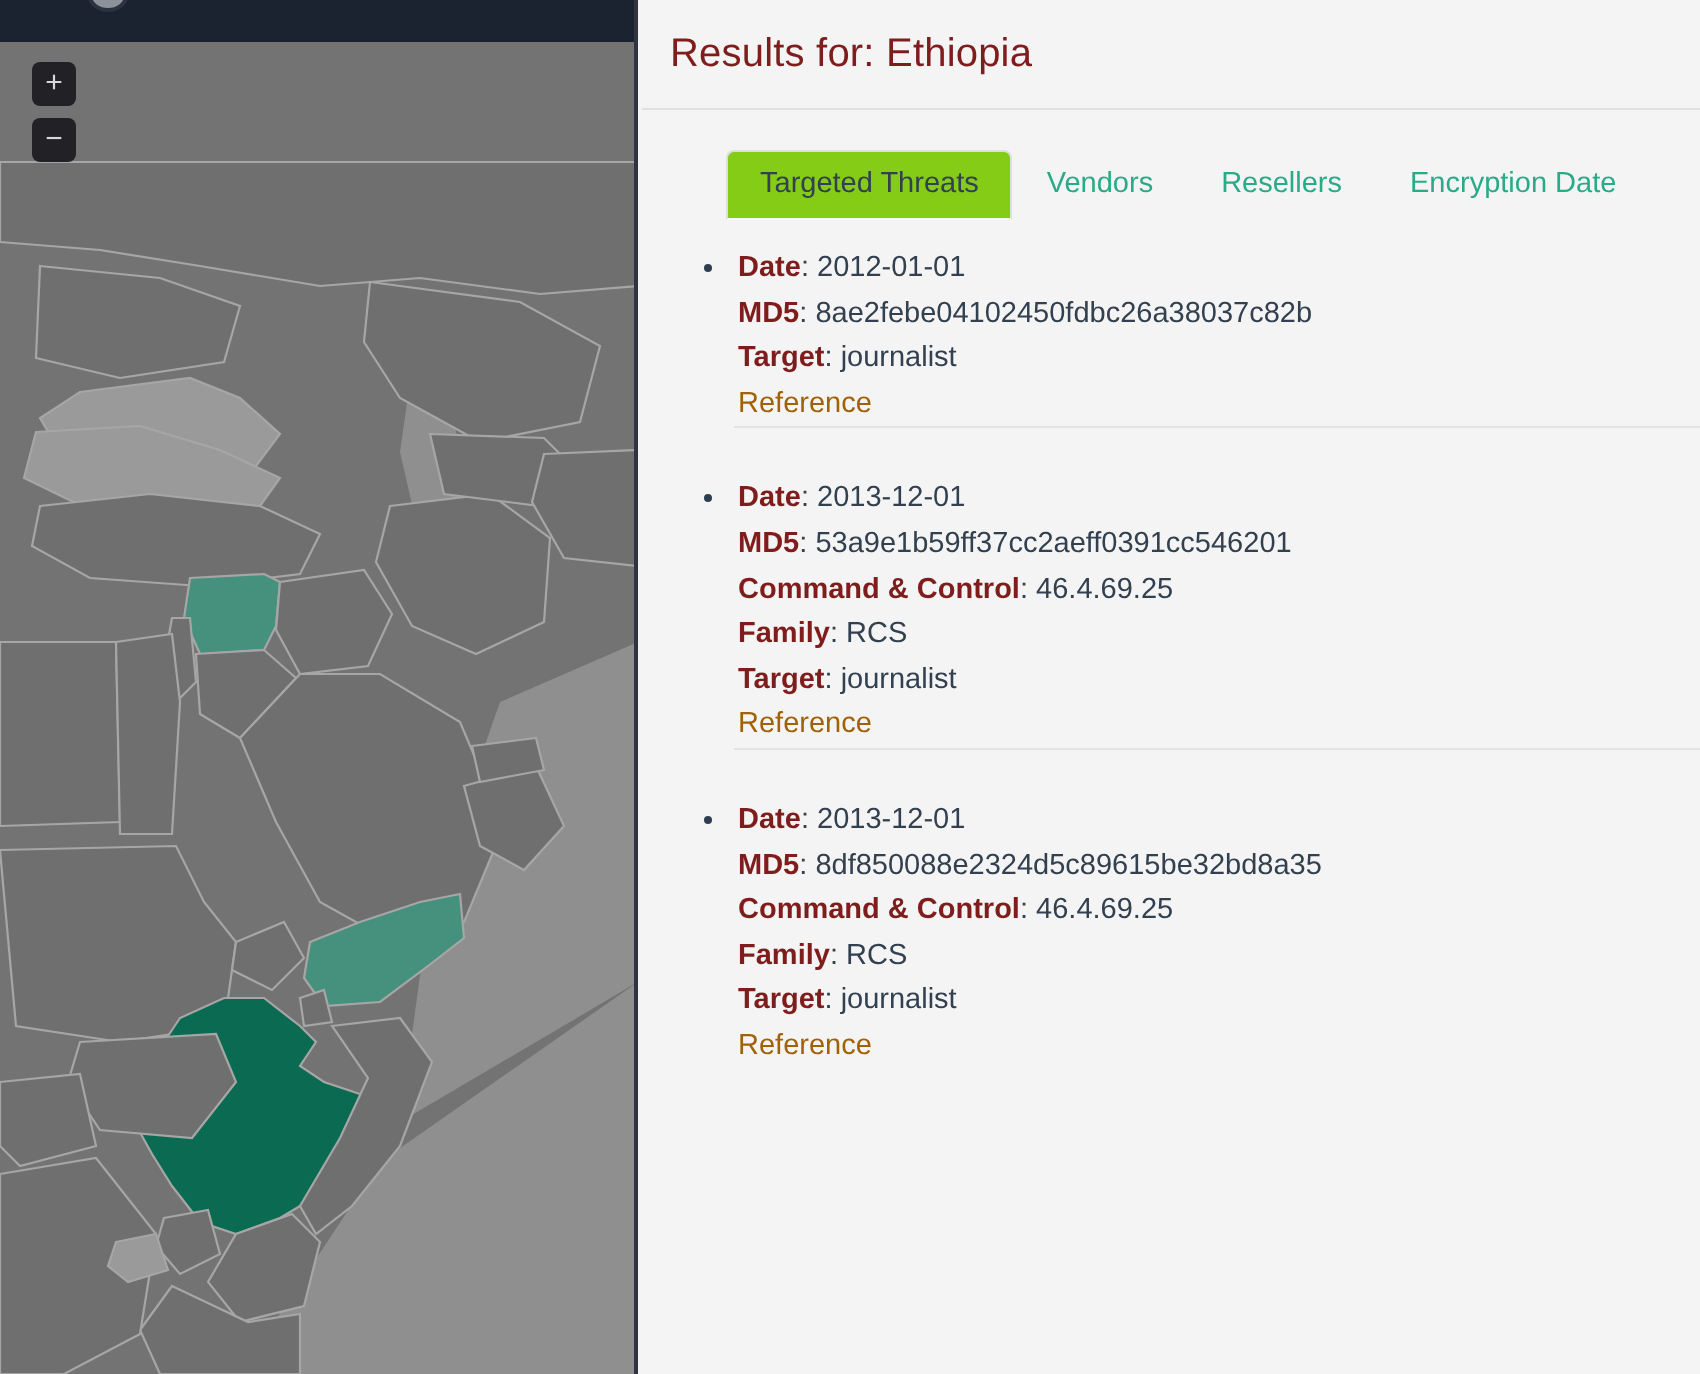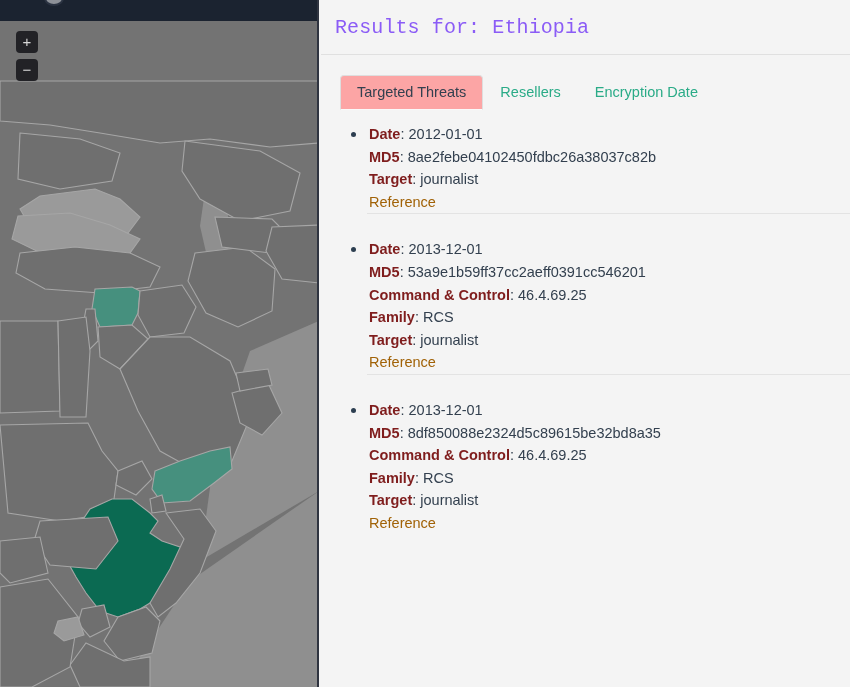--- a/index.html
+++ b/index.html
@@ -104,22 +104,22 @@
     height: 55px;
     box-sizing: border-box;
     border-bottom: 1px solid #e0e0e0;
     display: flex;
     align-items: center;
     padding-left: 14px;
     background: #f4f4f4;
   }
   #results-title {
     font-size: 20px;
-    color: #8b5cf6;
-    font-family: Liberation Mono, monospace;
+    color: #7f1d1d;
+    font-family: Liberation Sans, sans-serif;
     letter-spacing: 0.1px;
   }
 
   
   #tabs-bar {
     position: relative;
     height: 54px;
     padding: 21px 0 0 19px;
     box-sizing: border-box;
     display: flex;
@@ -132,23 +132,24 @@
     cursor: pointer;
     white-space: nowrap;
     border: 1px solid transparent;
     border-radius: 4px 4px 0 0;
     line-height: 1;
     position: relative;
     top: 1px;
   }
   .tab.active {
     color: #33404f;
-    background: #fca5a5;
+    background: #84cc16;
     border-color: #dedede;
     border-bottom-color: #fafafa;
+    margin-left: 23px;
   }
 
   
   #results-list {
     padding: 14px 0 0 0;
     background: #f4f4f4;
     height: 578px;
     box-sizing: border-box;
     overflow: hidden;
   }
@@ -256,20 +257,21 @@
   </div>
 
   <div id="results-panel">
 
     <div id="results-header">
       <div id="results-title">Results for: Ethiopia</div>
     </div>
 
     <div id="tabs-bar">
       <div class="tab active">Targeted Threats</div>
+      <div class="tab">Vendors</div>
       <div class="tab">Resellers</div>
       <div class="tab">Encryption Date</div>
     </div>
 
     <div id="results-list">
       <ul class="threat-list">
 
         <li class="threat-item">
           <div class="field">
             <b>Date</b><span>: </span><span>2012-01-01</span>

